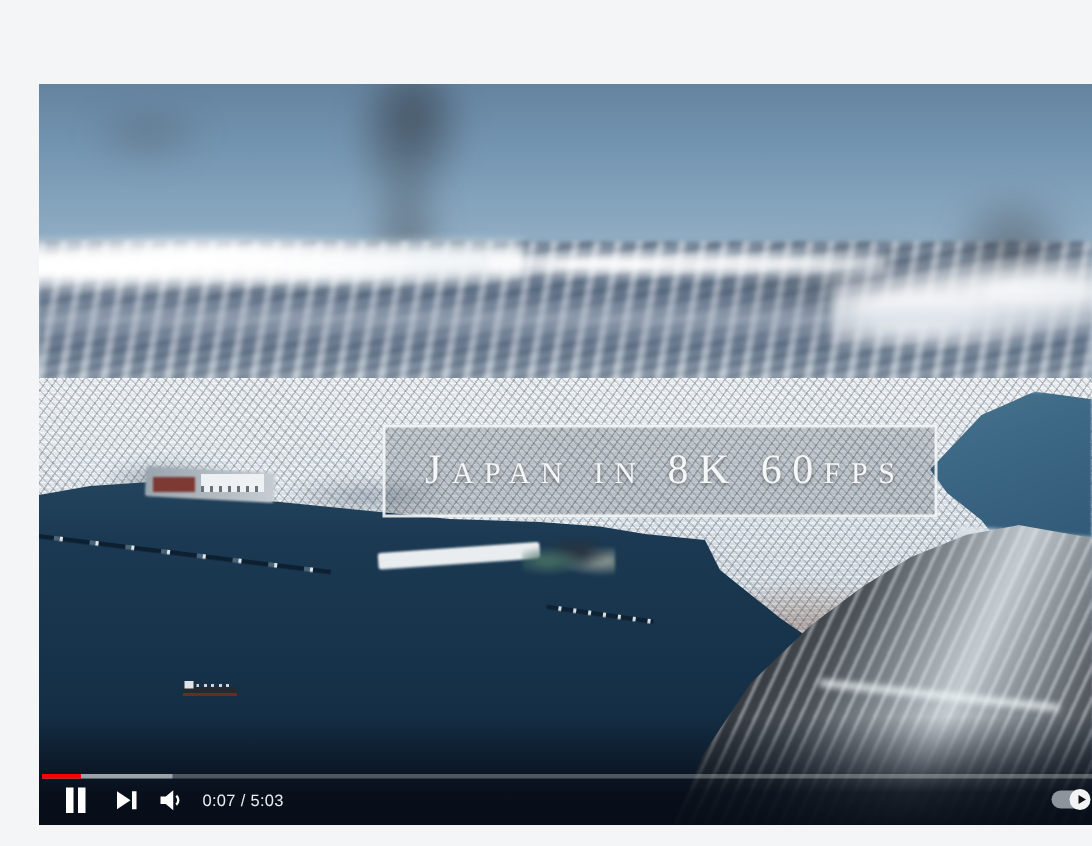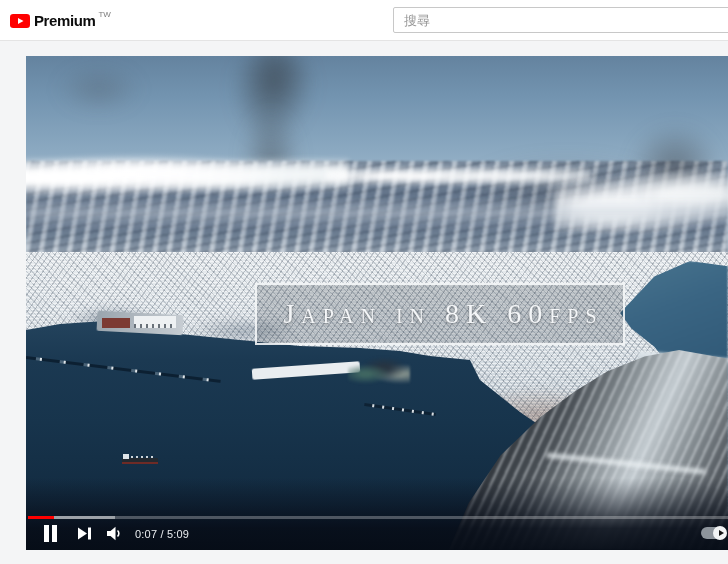--- a/index.html
+++ b/index.html
@@ -146,33 +146,20 @@
   .autoplay-knob  { position:absolute; right:-2px; top:-1px; width:14px; height:14px; border-radius:50%;
     background:#f1f3f4; display:flex; align-items:center; justify-content:center; }
   .autoplay-glyph { width:0; height:0; border-left:5px solid #121212;
     border-top:3.5px solid transparent; border-bottom:3.5px solid transparent; margin-left:2px; }
 </style>
 </head>
 <body>
 
 <div class="page">
 
-  <div class="header">
-    <div class="logo">
-      <span class="logo-icon">
-        <svg width="20" height="14" viewBox="0 0 20 14">
-          <rect x="0" y="0" width="20" height="14" rx="3.2" fill="#FF0000"></rect>
-          <polygon points="8,4 13.5,7 8,10" fill="#ffffff"></polygon>
-        </svg>
-      </span>
-      <span class="logo-text">Premium</span>
-      <span class="logo-region">TW</span>
-    </div>
-    <input class="search" type="text" placeholder="搜尋" style="">
-  </div>
 
   <div class="player">
     <div class="sky"></div>
     <div class="smoke smoke-a"></div>
     <div class="smoke smoke-b"></div>
     <div class="smoke smoke-d"></div>
     <div class="mountains"></div>
     <div class="smoke smoke-c"></div>
     <div class="smoke smoke-e"></div>
     <div class="clouds-left"></div>
@@ -231,21 +218,21 @@
             <polygon points="1,1.5 10,7.5 1,13.5" fill="#fff"></polygon>
             <rect x="11" y="1.5" width="3" height="12" fill="#fff"></rect>
           </svg>
         </button>
         <button class="pbtn btn-volume">
           <svg width="17" height="15" viewBox="0 0 17 15">
             <polygon points="1,5 4.5,5 9.5,0.8 9.5,14.2 4.5,10 1,10" fill="#fff"></polygon>
             <path d="M11.5 4.5 A4 4 0 0 1 11.5 10.5" stroke="#fff" stroke-width="1.6" fill="none"></path>
           </svg>
         </button>
-        <span class="time">0:07 / 5:09</span>
+        <span class="time">0:07 / 5:03</span>
         <div class="autoplay">
           <div class="autoplay-track"></div>
           <div class="autoplay-knob">
             <div class="autoplay-glyph"></div>
           </div>
         </div>
       </div>
     </div>
   </div>
 

